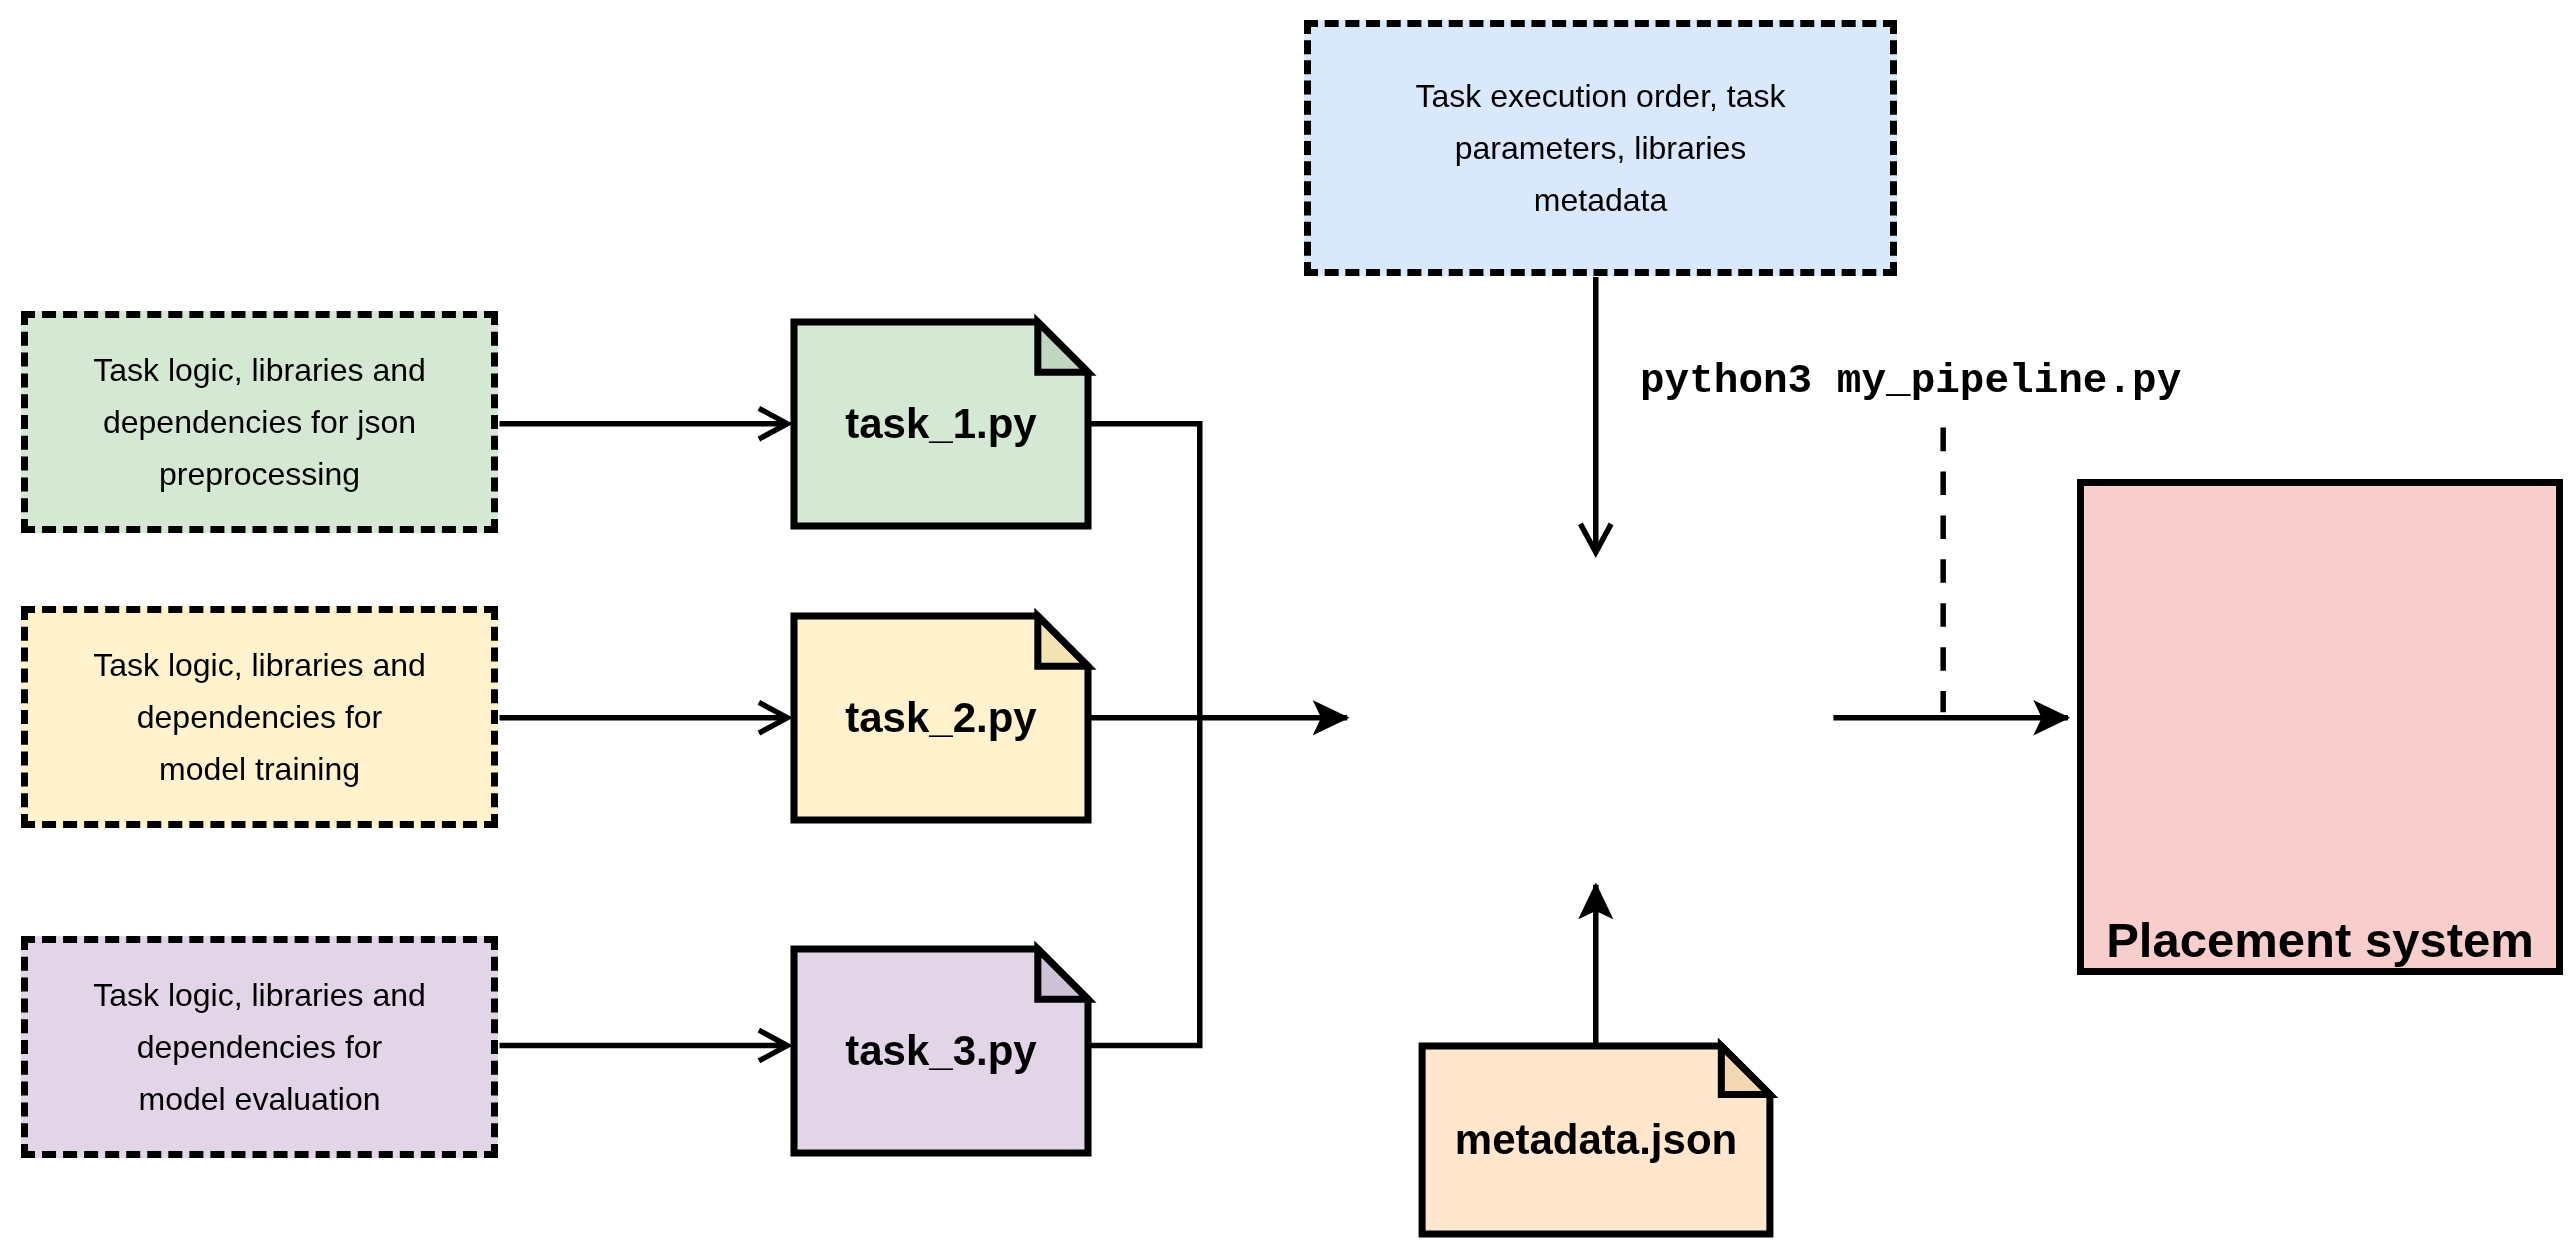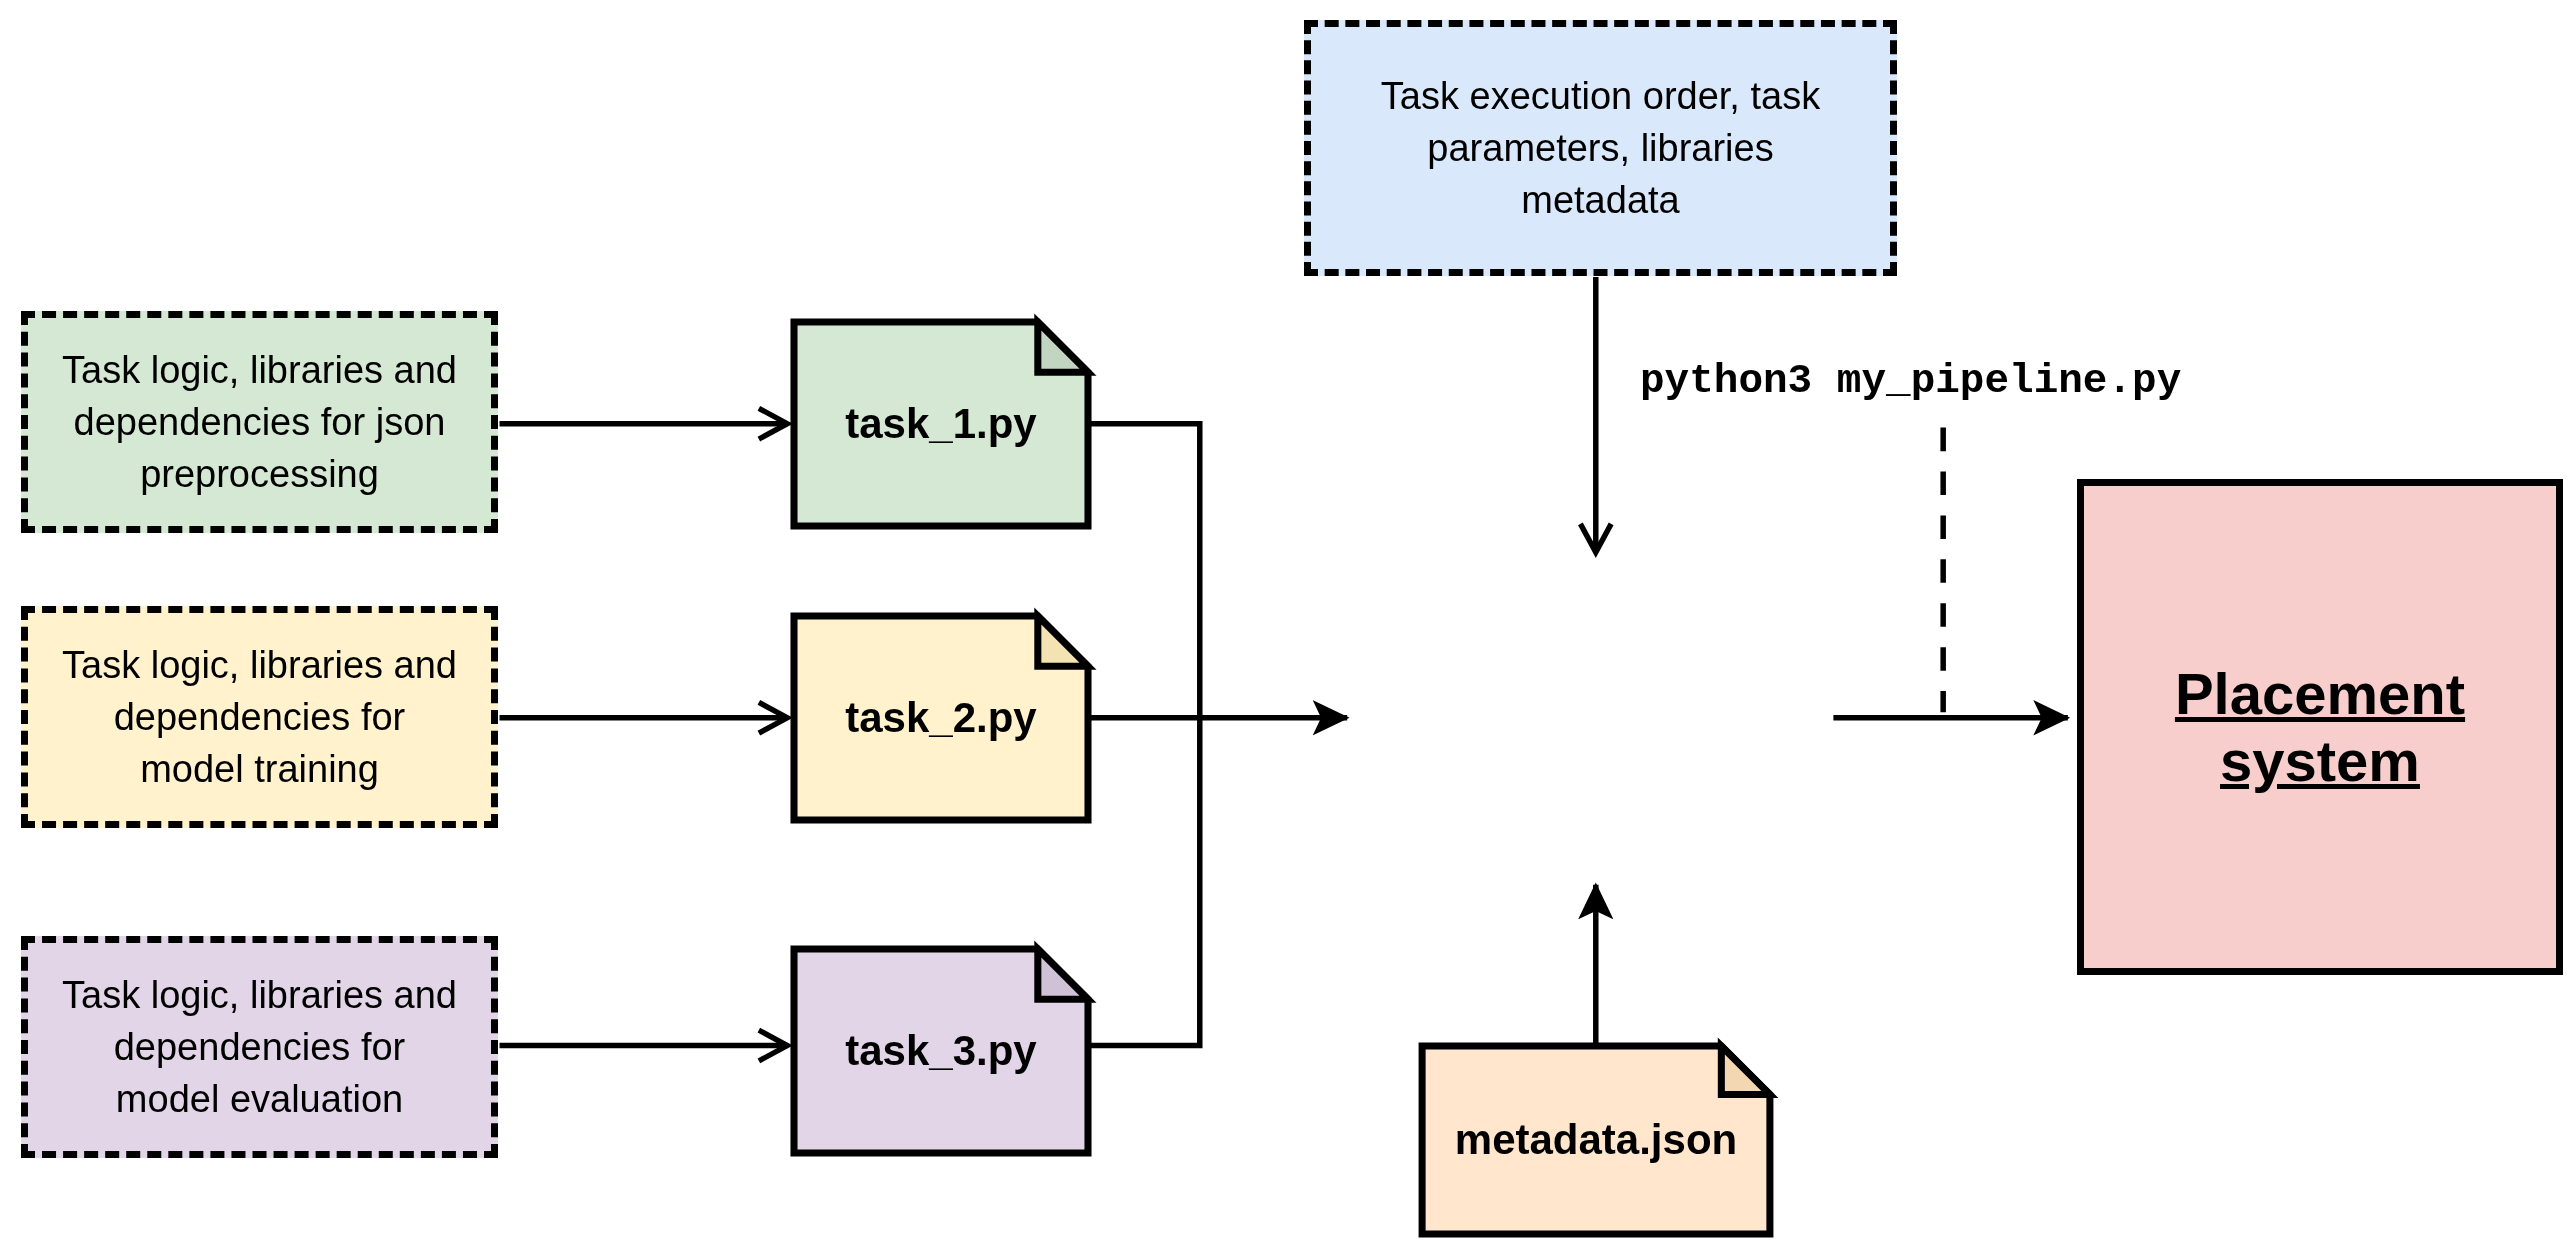--- a/index.html
+++ b/index.html
@@ -20,34 +20,33 @@
     z-index: 1;
   }
   .node { position: absolute; z-index: 2; text-align: center; }
   .dashed-box {
     border: 7px dashed #000000;
     display: flex;
     flex-direction: column;
     align-items: center;
     justify-content: center;
     text-align: center;
-    font-size: 38px;
+    font-size: 32px;
     line-height: 52px;
     font-weight: 400;
   }
   .dashed-box span { display: block; white-space: nowrap; }
   .solid-box {
     border: 7px solid #000000;
     display: flex;
-    align-items: center;
+    align-items: flex-end;
     justify-content: center;
     text-align: center;
-    font-size: 58px;
+    font-size: 49px;
     font-weight: 700;
-    text-decoration: underline;
   }
   .file-node { display: block; }
   .file-node svg { position: absolute; left: 0; top: 0; overflow: visible; }
   .file-label {
     position: absolute;
     left: 0; top: 0; right: 0; bottom: 0;
     display: flex;
     align-items: center;
     justify-content: center;
     font-size: 42px;

